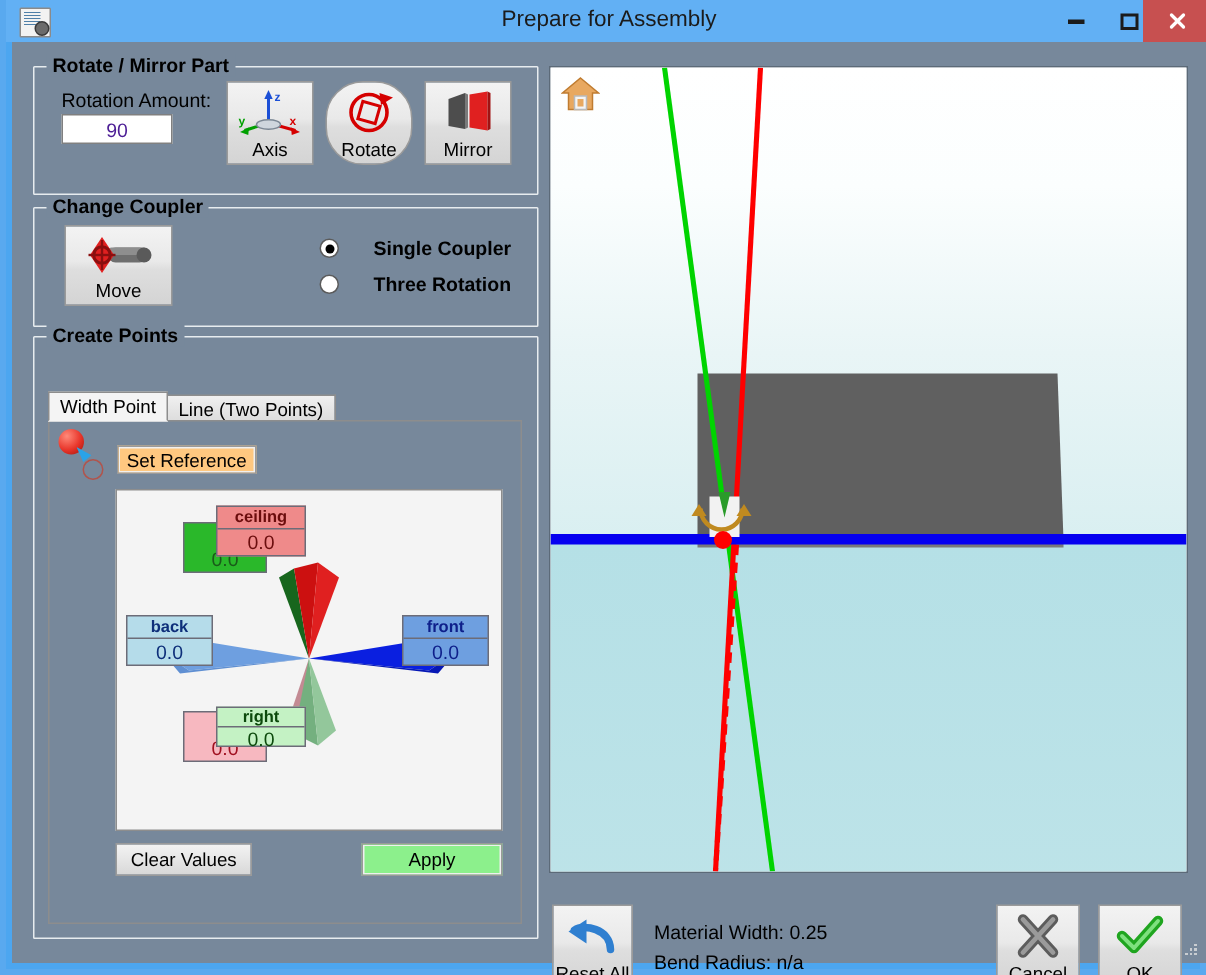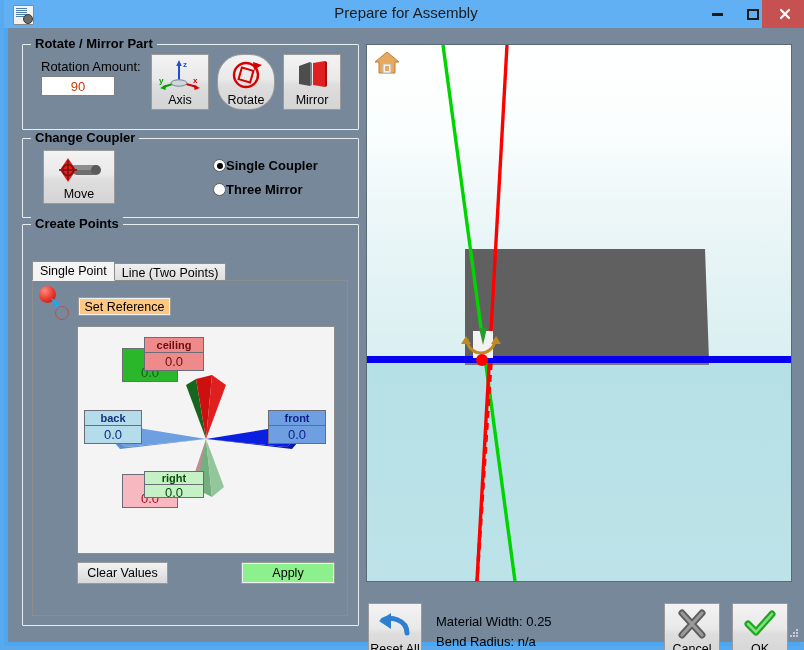--- a/index.html
+++ b/index.html
@@ -63,38 +63,38 @@
     white-space:nowrap;
   }
   .grp-rotate{left:14px;top:16px;width:335px;height:84px;}
   .grp-coupler{left:14px;top:110px;width:335px;height:78px;}
   .grp-points{left:14px;top:196px;width:335px;height:400px;}
 
   .lbl{color:#000;font-size:13px;}
 
   .textbox{
     position:absolute;background:#fff;border:1px solid #808080;
-    box-sizing:border-box;font-size:13px;color:#c2410c;
+    box-sizing:border-box;font-size:13px;color:#4c1d95;
     display:flex;align-items:center;justify-content:center;
   }
 
   
   .btn{
     position:absolute;box-sizing:border-box;
     background:linear-gradient(to bottom,#f3f3f3 0%,#e9e9e9 45%,#dedede 55%,#d4d4d4 100%);
     border:1px solid #9a9a9a;
     font-size:12.5px;color:#000;
     display:flex;flex-direction:column;align-items:center;justify-content:flex-end;
     padding-bottom:2px;cursor:default;
   }
   .btn .cap{line-height:13px;}
   .btn .ico{flex:1;display:flex;align-items:center;justify-content:center;}
 
   
-  .radio-row{position:absolute;display:flex;align-items:center;gap:0;}
+  .radio-row{position:absolute;display:flex;align-items:center;gap:23px;}
   .radio{
     width:13px;height:13px;border-radius:50%;
     background:#fff;border:1px solid #5b5b5b;box-sizing:border-box;
     display:flex;align-items:center;justify-content:center;
   }
   .radio.on::after{content:"";width:6px;height:6px;border-radius:50%;background:#000;}
   .radio-lbl{font-size:13px;color:#000;font-weight:bold;}
 
   
   .tabstrip{position:absolute;left:24px;top:234px;height:19px;display:flex;align-items:flex-end;}
@@ -291,30 +291,30 @@
         </div>
         <div class="cap">Move</div>
       </div>
 
       <div class="radio-row" style="left:190px;top:19px;">
         <div class="radio on"></div>
         <div class="radio-lbl">Single Coupler</div>
       </div>
       <div class="radio-row" style="left:190px;top:43px;">
         <div class="radio"></div>
-        <div class="radio-lbl">Three Mirror</div>
+        <div class="radio-lbl">Three Rotation</div>
       </div>
     </div>
 
     <div class="group grp-points">
       <div class="legend">Create Points</div>
     </div>
 
     <div class="tabstrip">
-      <div class="tab active">Single Point</div>
+      <div class="tab active">Width Point</div>
       <div class="tab">Line (Two Points)</div>
     </div>
     <div class="tabpanel"></div>
 
     <div class="ref-ico">
       <div class="ref-ball"></div>
       <div class="ref-arrow"></div>
       <div class="ref-circ"></div>
     </div>
 

